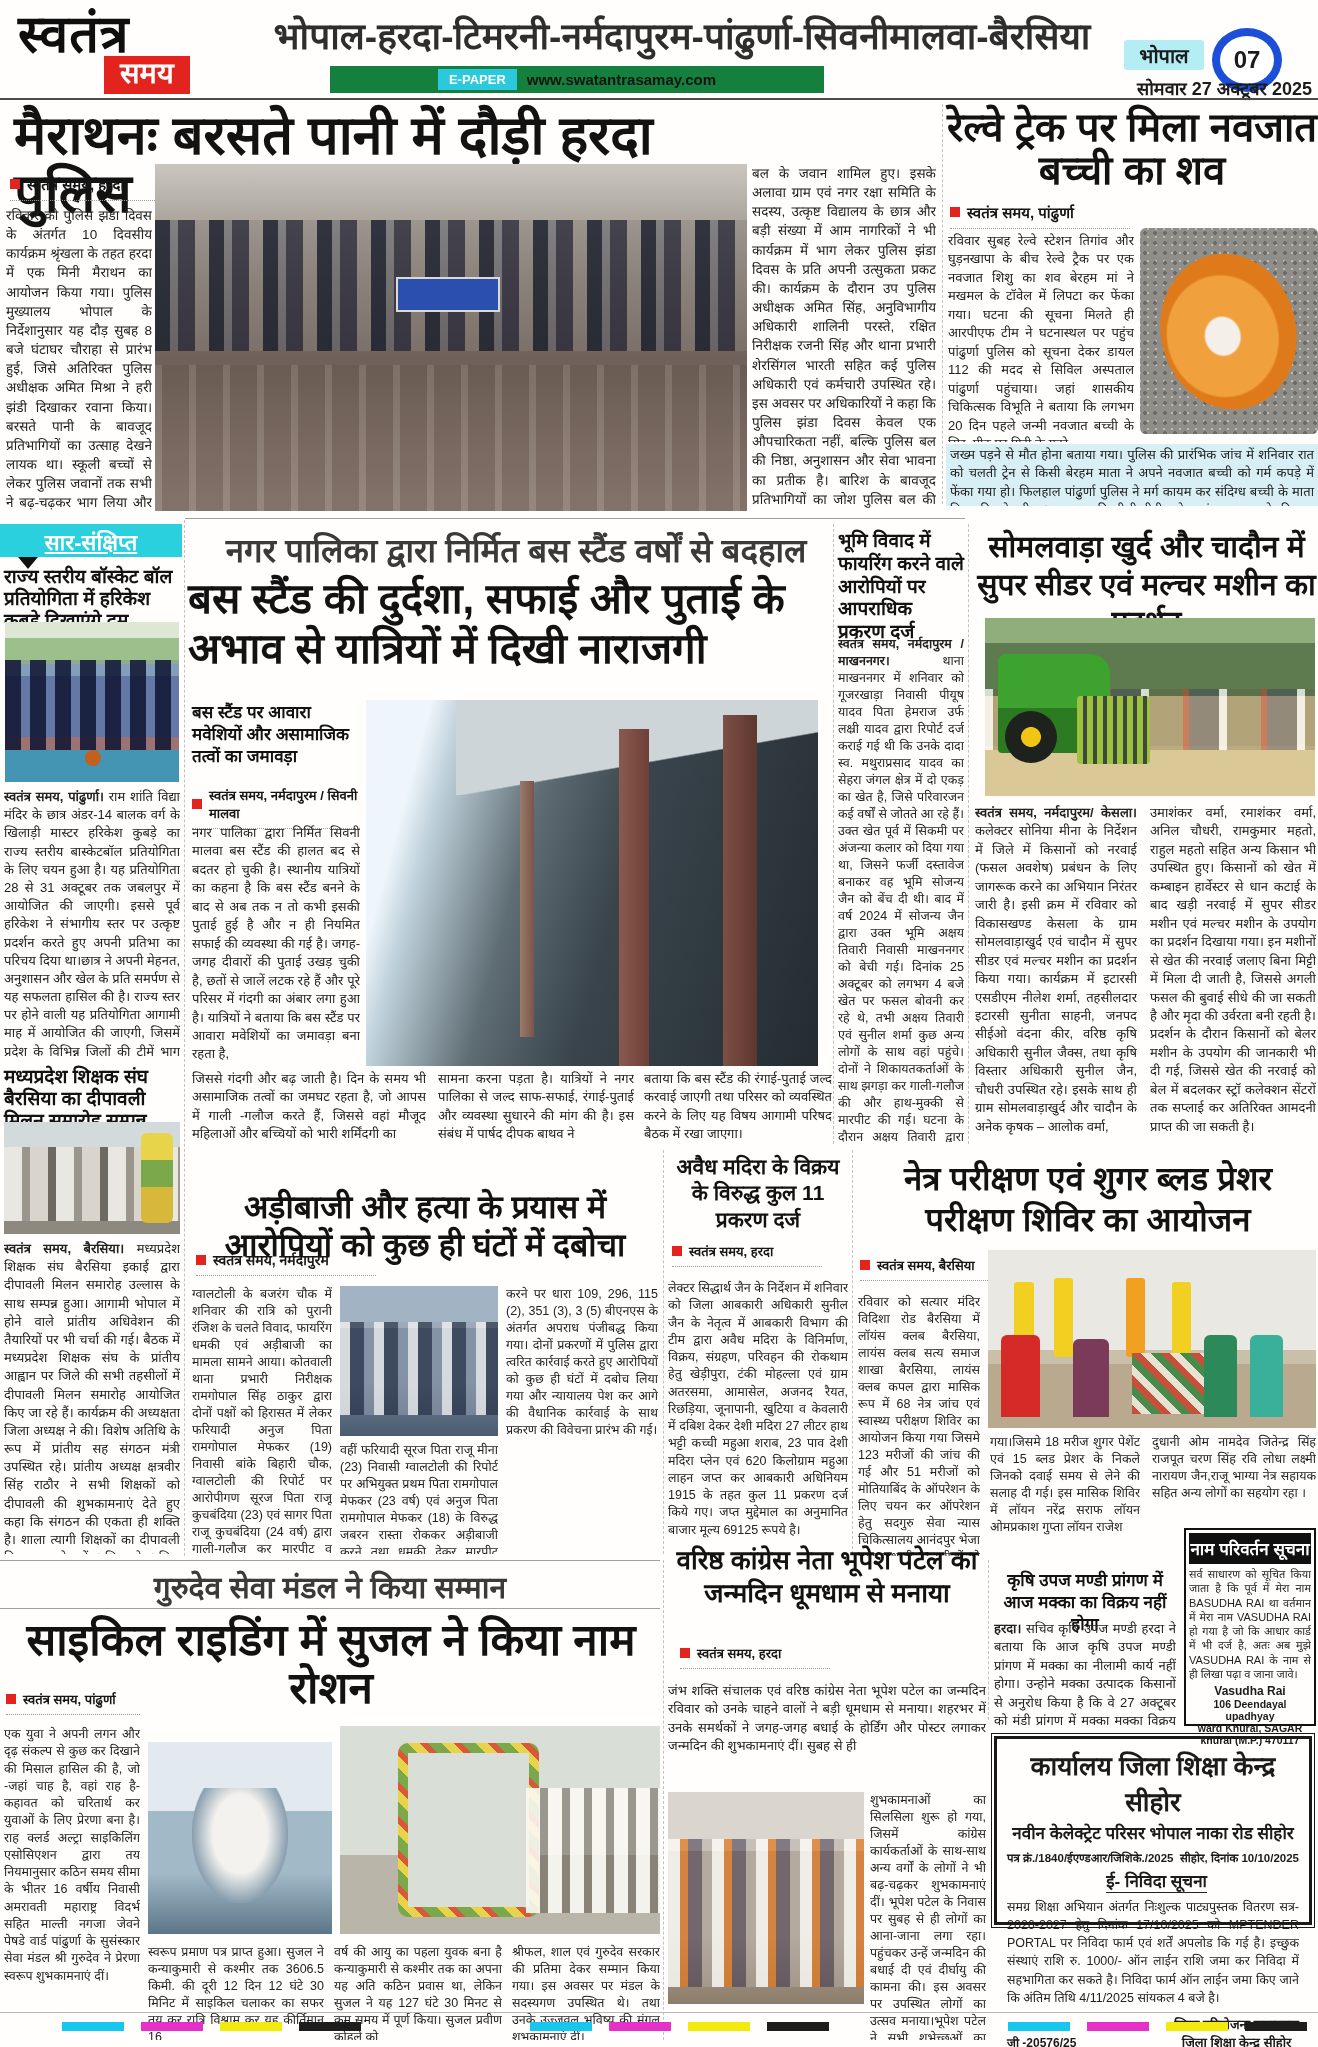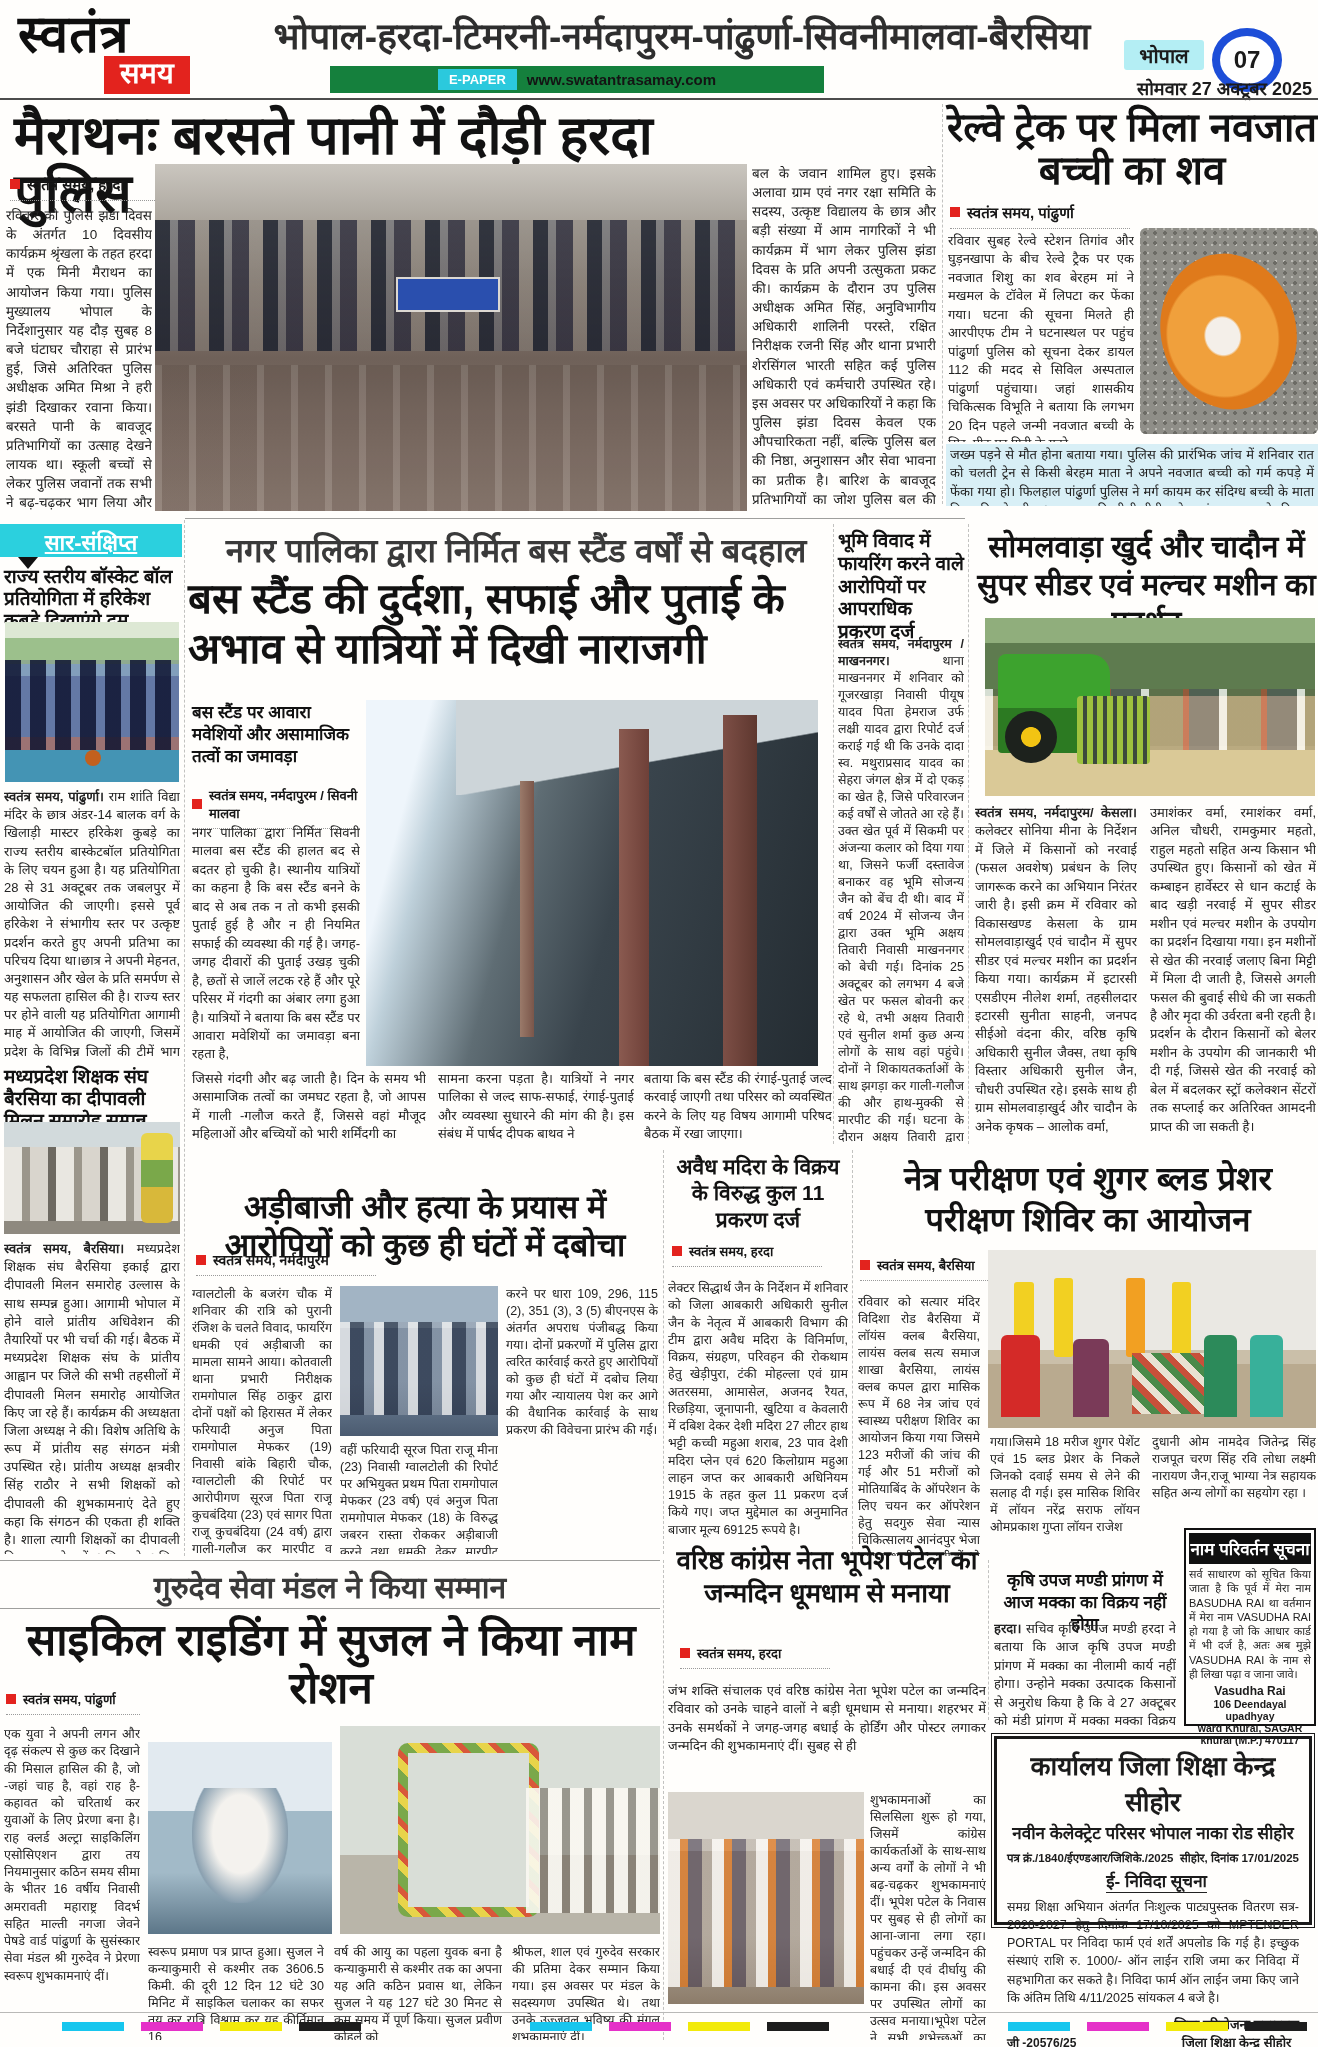--- a/index.html
+++ b/index.html
@@ -250,21 +250,21 @@
     <div style="text-align:center;font-weight:700;font-size:10.5px;">106 Deendayal upadhyay</div>
     <div style="text-align:center;font-weight:700;font-size:10.5px;">ward Khurai, SAGAR</div>
     <div style="text-align:center;font-weight:700;font-size:10.5px;">khurai (M.P.) 470117</div>
   </div>
 
   <div class="abs tender" style="left:994px;top:1736px;width:318px;height:189px;box-sizing:border-box;padding:8px 10px;">
     <div style="text-align:center;font-weight:800;font-size:26px;">कार्यालय जिला शिक्षा केन्द्र सीहोर</div>
     <div style="text-align:center;font-weight:800;font-size:17px;margin-top:2px;">नवीन केलेक्ट्रेट परिसर भोपाल नाका रोड सीहोर</div>
     <div style="display:flex;justify-content:space-between;font-size:11.5px;font-weight:700;margin-top:6px;">
       <span>पत्र क्रं./1840/ईएण्डआर/जिशिके./2025</span>
-      <span>सीहोर, दिनांक 17/01/2025</span>
+      <span>सीहोर, दिनांक 10/10/2025</span>
     </div>
     <div style="text-align:center;font-weight:800;font-size:17px;margin-top:4px;border-bottom:1px solid #222;display:inline-block;margin-left:34%;">ई- निविदा सूचना</div>
     <div class="body-txt" style="font-size:12.5px;line-height:1.45;margin-top:5px;">समग्र शिक्षा अभियान अंतर्गत निःशुल्क पाट्यपुस्तक वितरण सत्र- 2026-2027 हेतु दिनांक 17/10/2025 को MPTENDER PORTAL पर निविदा फार्म एवं शर्तें अपलोड कि गई है। इच्छुक संस्थाएं राशि रु. 1000/- ऑन लाईन राशि जमा कर निविदा में सहभागिता कर सकते है। निविदा फार्म ऑन लाईन जमा किए जाने कि अंतिम तिथि 4/11/2025 सांयकल 4 बजे है।</div>
     <div style="display:flex;justify-content:space-between;align-items:flex-end;margin-top:8px;">
       <span style="font-size:12px;font-weight:700;">जी -20576/25</span>
       <span style="text-align:center;font-size:13px;font-weight:800;">
         <span style="display:block;">जिला परियोजना समन्वयक</span>
         <span style="display:block;">जिला शिक्षा केन्द्र सीहोर</span>
       </span>
     </div>

